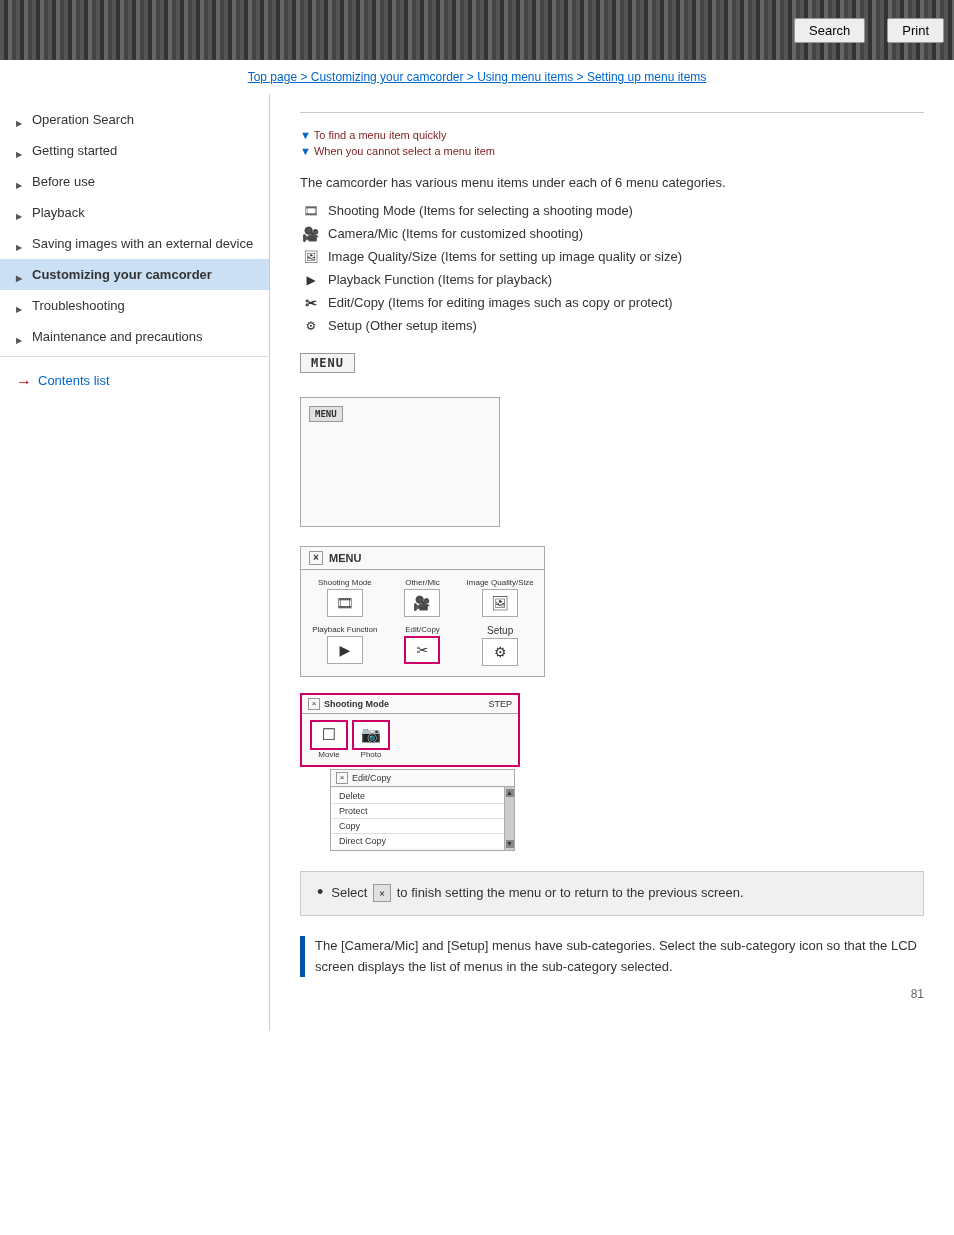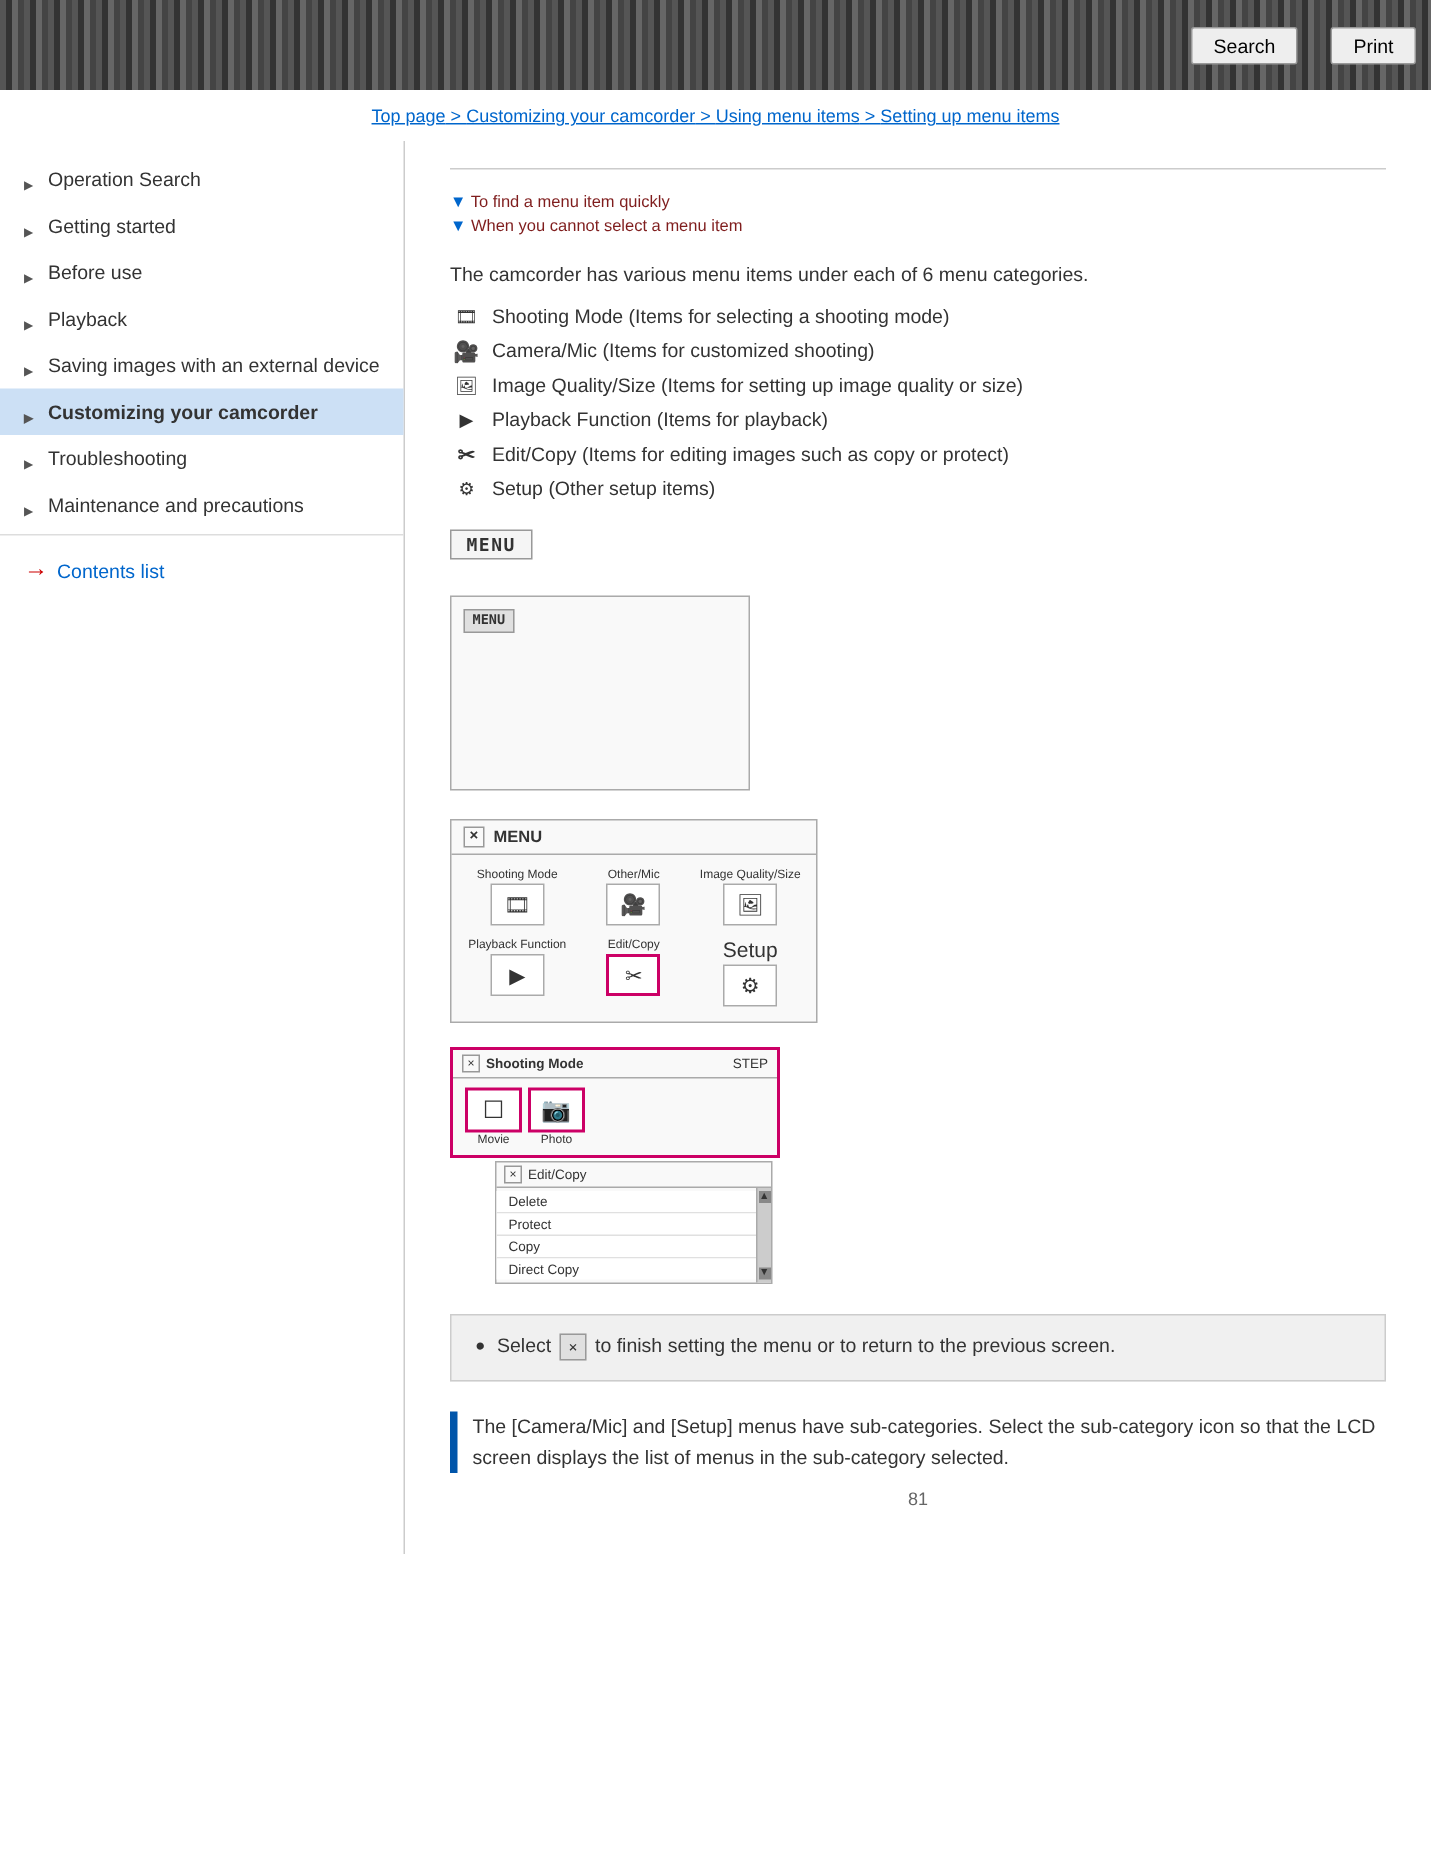--- a/index.html
+++ b/index.html
@@ -372,21 +372,21 @@
       flex-shrink: 0;
       align-self: stretch;
       min-height: 40px;
     }
     .note-text {
       font-size: 13px;
       line-height: 1.6;
     }
 
     .page-num {
-      text-align: center;
+      text-align: right;
       font-size: 12px;
       color: #666;
       margin-top: 10px;
     }
   </style>
 </head>
 <body>
 
 <div class="top-bar">
   <div class="top-bar-buttons">
@@ -509,21 +509,21 @@
           </div>
           <div class="diagram2-cell">
             <span style="font-size:8px;margin-bottom:2px;">Playback Function</span>
             <div class="diagram2-icon-box">▶</div>
           </div>
           <div class="diagram2-cell">
             <span style="font-size:8px;margin-bottom:2px;">Edit/Copy</span>
             <div class="diagram2-icon-box pink-border">✂</div>
           </div>
           <div class="diagram2-cell">
-            <span style="font-size:14px;margin-bottom:2px;">Setup</span>
+            <span style="font-size:10px;margin-bottom:2px;">Setup</span>
             <div class="diagram2-icon-box">⚙</div>
           </div>
         </div>
       </div>
     </div>
 
     <div class="diagram-container">
       <div class="diagram3-wrapper">
 
         <div class="diagram3-top">

